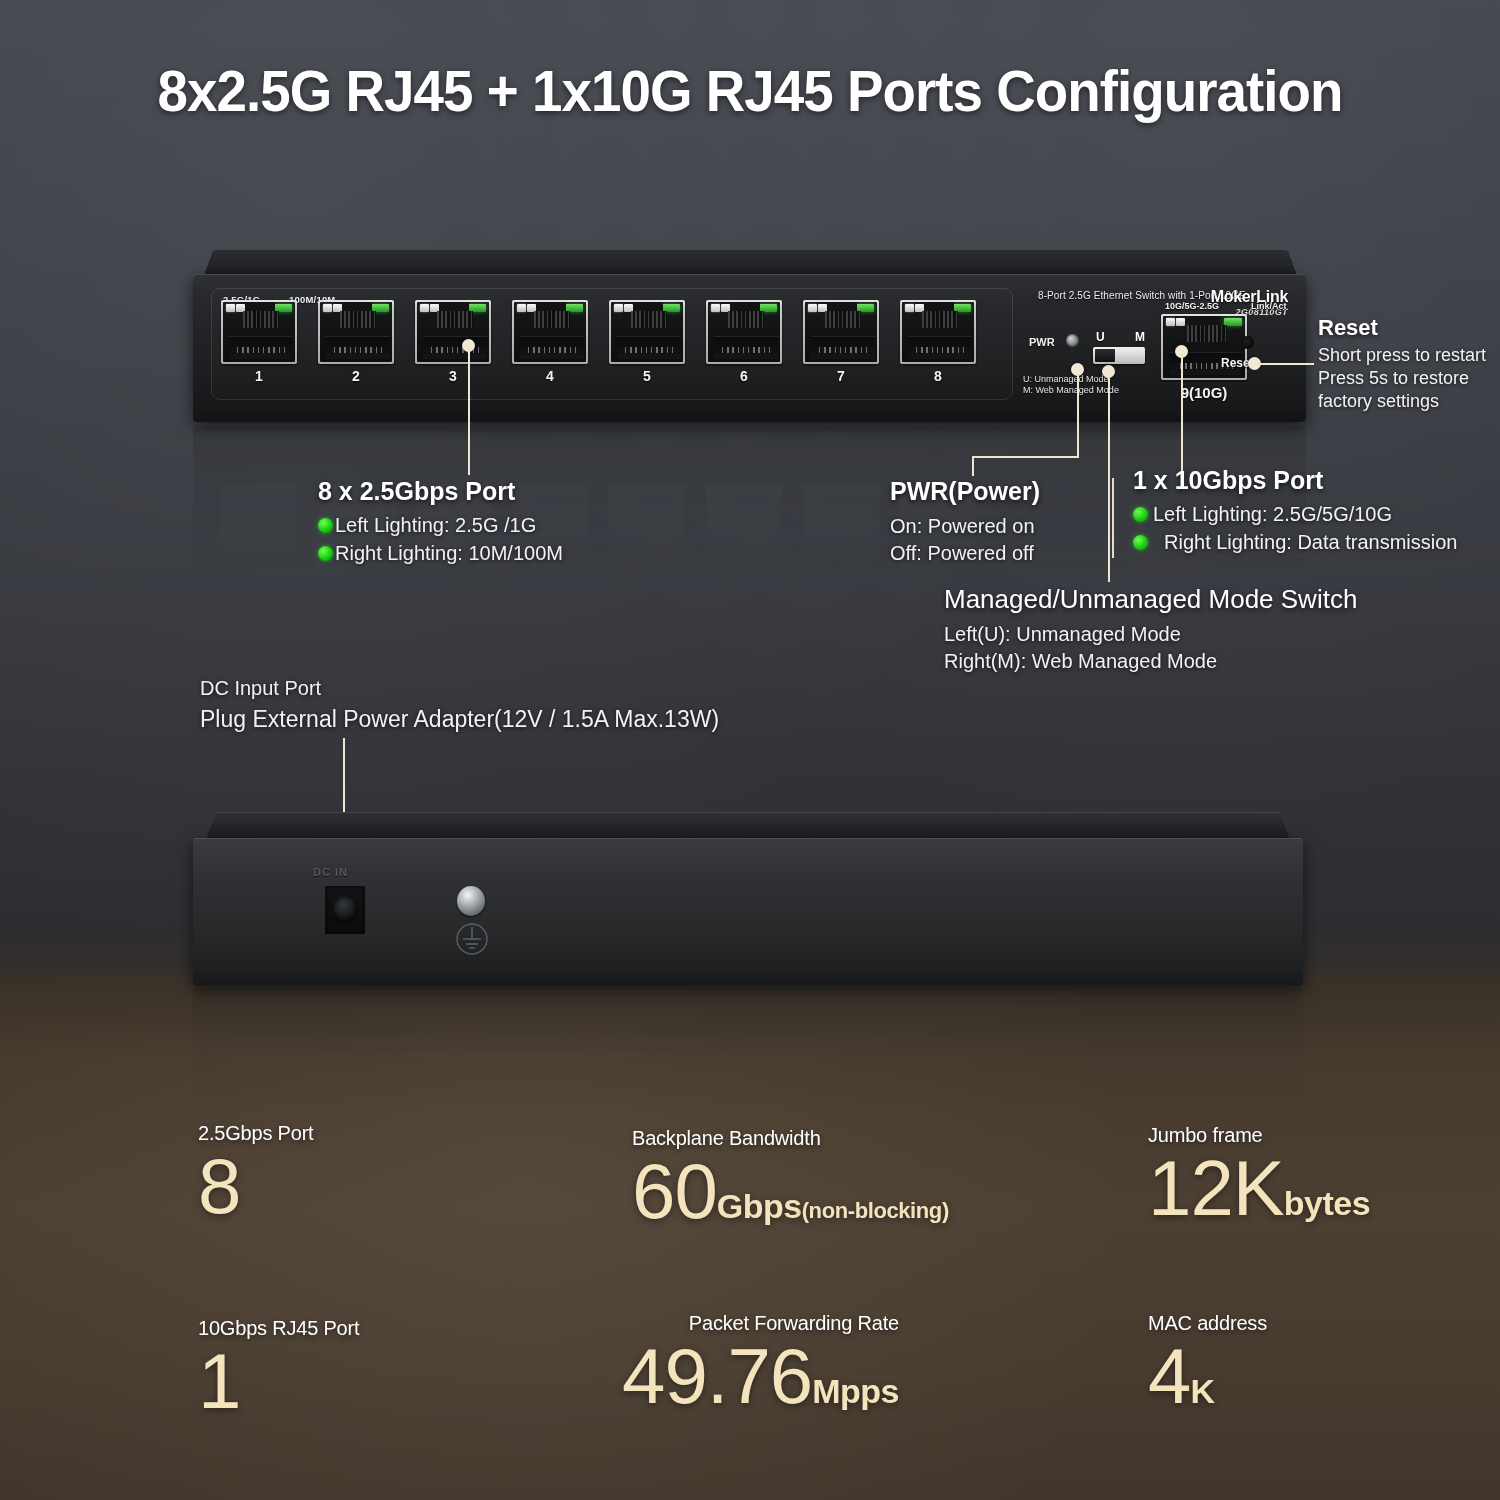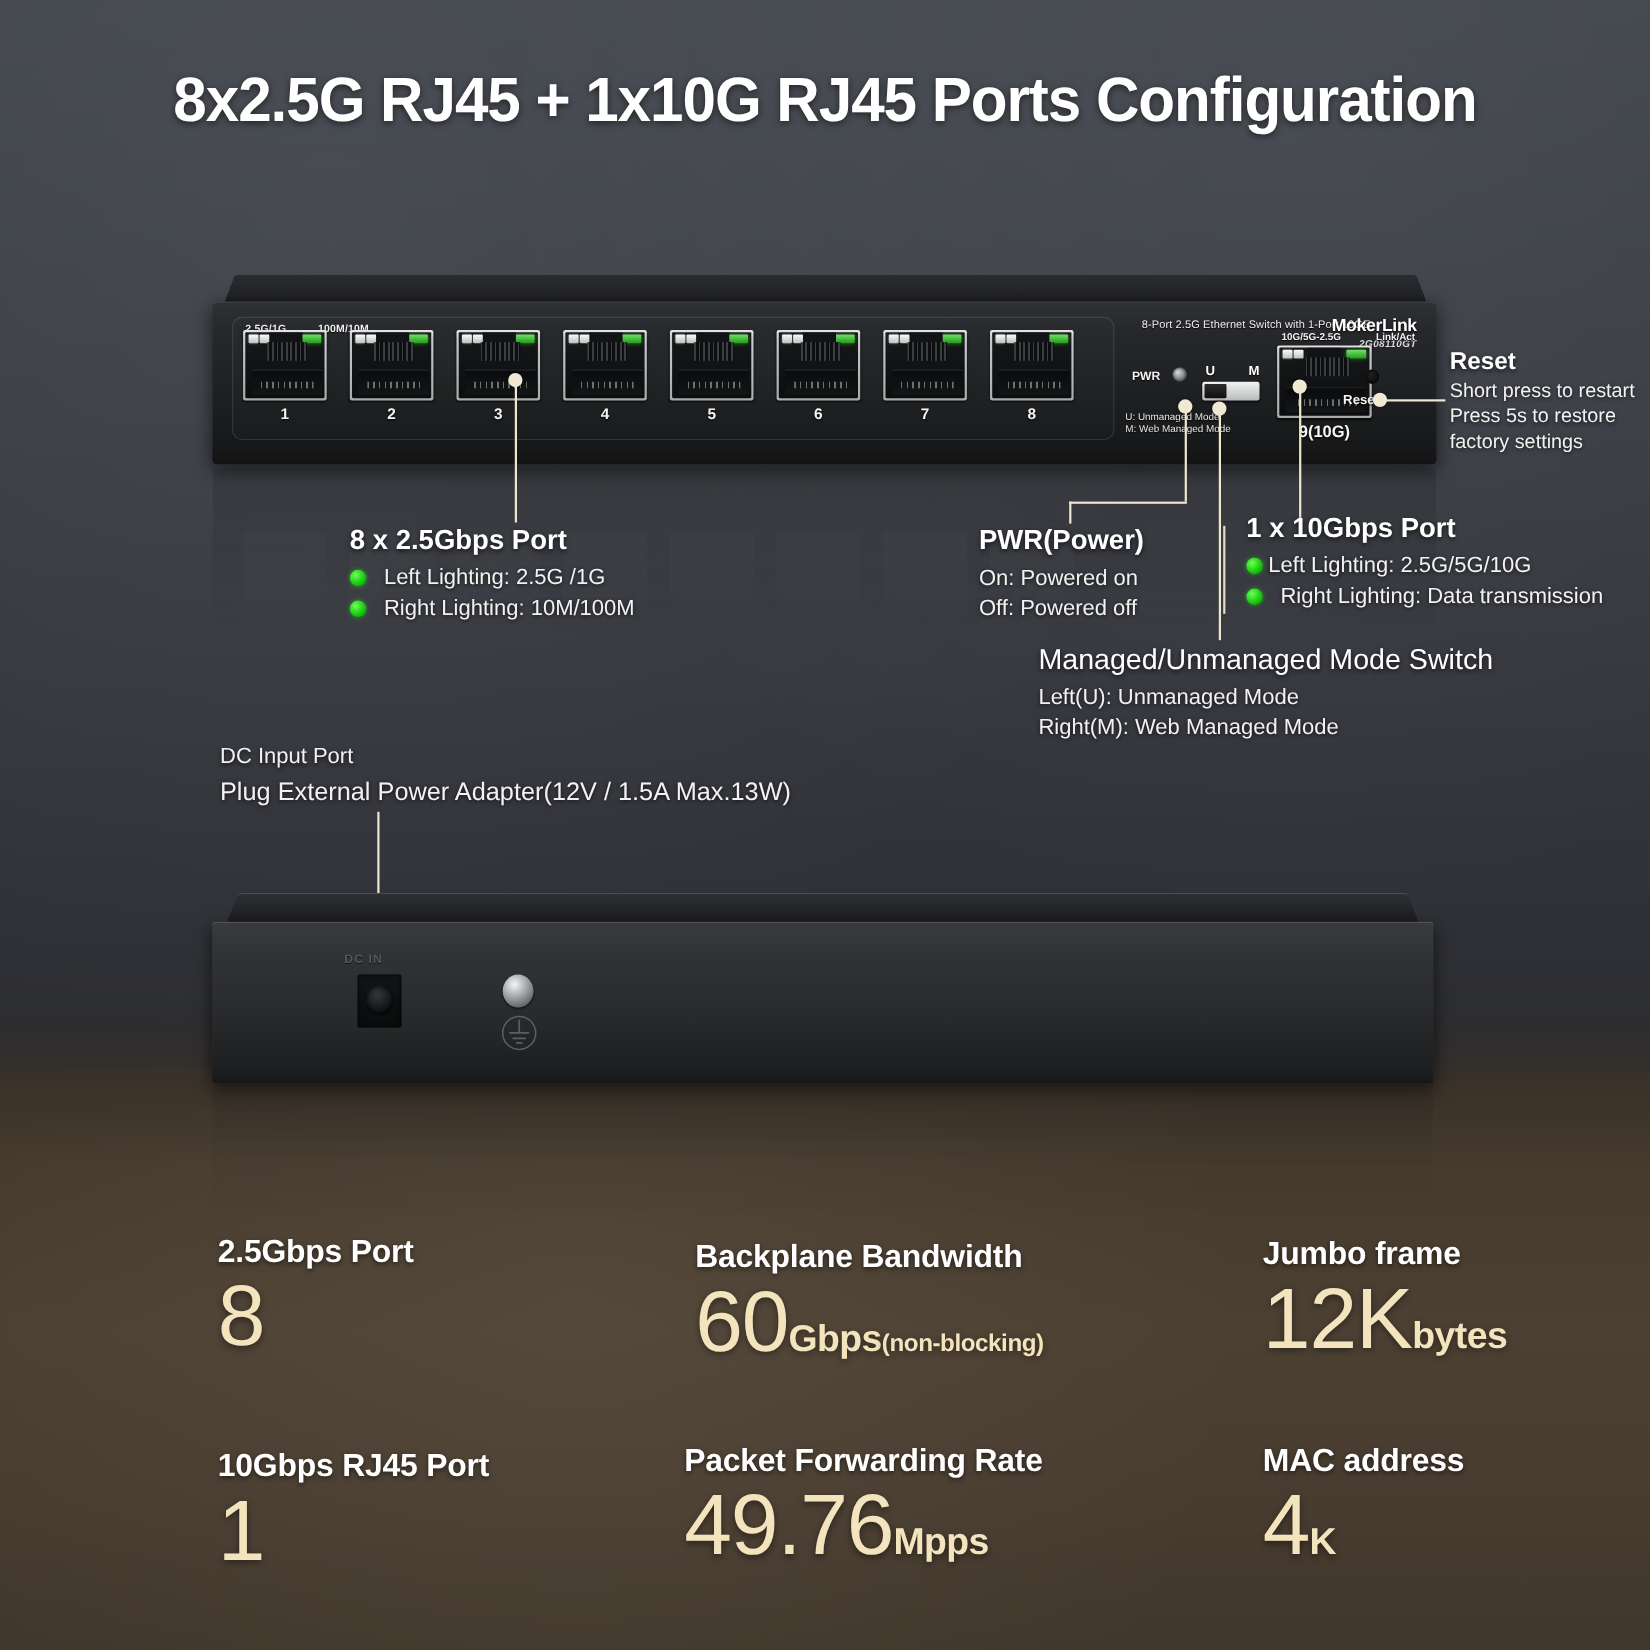--- a/index.html
+++ b/index.html
@@ -223,32 +223,32 @@
     background:#f2e9d4;box-shadow:0 0 4px rgba(0,0,0,.5);
   }
   .callout-title{
     color:#ffffff;font-weight:bold;font-size:25px;text-shadow:0 2px 5px rgba(0,0,0,.7);
     white-space:nowrap;
   }
   .callout-sub{
     color:#f2f2f2;font-size:20px;line-height:27px;text-shadow:0 1px 4px rgba(0,0,0,.7);
     white-space:nowrap;
   }
-  .bullet-row{display:flex;align-items:center;gap:16px;}
+  .bullet-row{display:flex;align-items:center;gap:2px;}
   .bullet{
     width:15px;height:15px;border-radius:50%;flex:none;
     background:radial-gradient(circle at 35% 32%,#6dff52,#11c40a 62%,#0a8f06 100%);
     box-shadow:0 0 5px rgba(40,220,30,.6);
   }
   .vdivider{position:absolute;width:2px;background:#efe6d0;opacity:.95;}
 
   
   .spec{position:absolute;}
   .spec-label{
-    color:#ffffff;font-size:29px;font-weight:700;white-space:nowrap;
+    color:#ffffff;font-size:20px;font-weight:400;white-space:nowrap;
     text-shadow:0 2px 5px rgba(0,0,0,.55);letter-spacing:-.2px;
   }
   .spec-value{
     display:flex;align-items:baseline;color:#f3e4bd;white-space:nowrap;margin-top:4px;
     text-shadow:0 2px 7px rgba(0,0,0,.45);
   }
   .v-big{font-size:78px;font-weight:400;letter-spacing:-1px;line-height:.95;}
   .v-mid{font-size:34px;font-weight:600;letter-spacing:-.5px;}
   .v-small{font-size:22px;font-weight:600;letter-spacing:-.4px;}
 </style>

